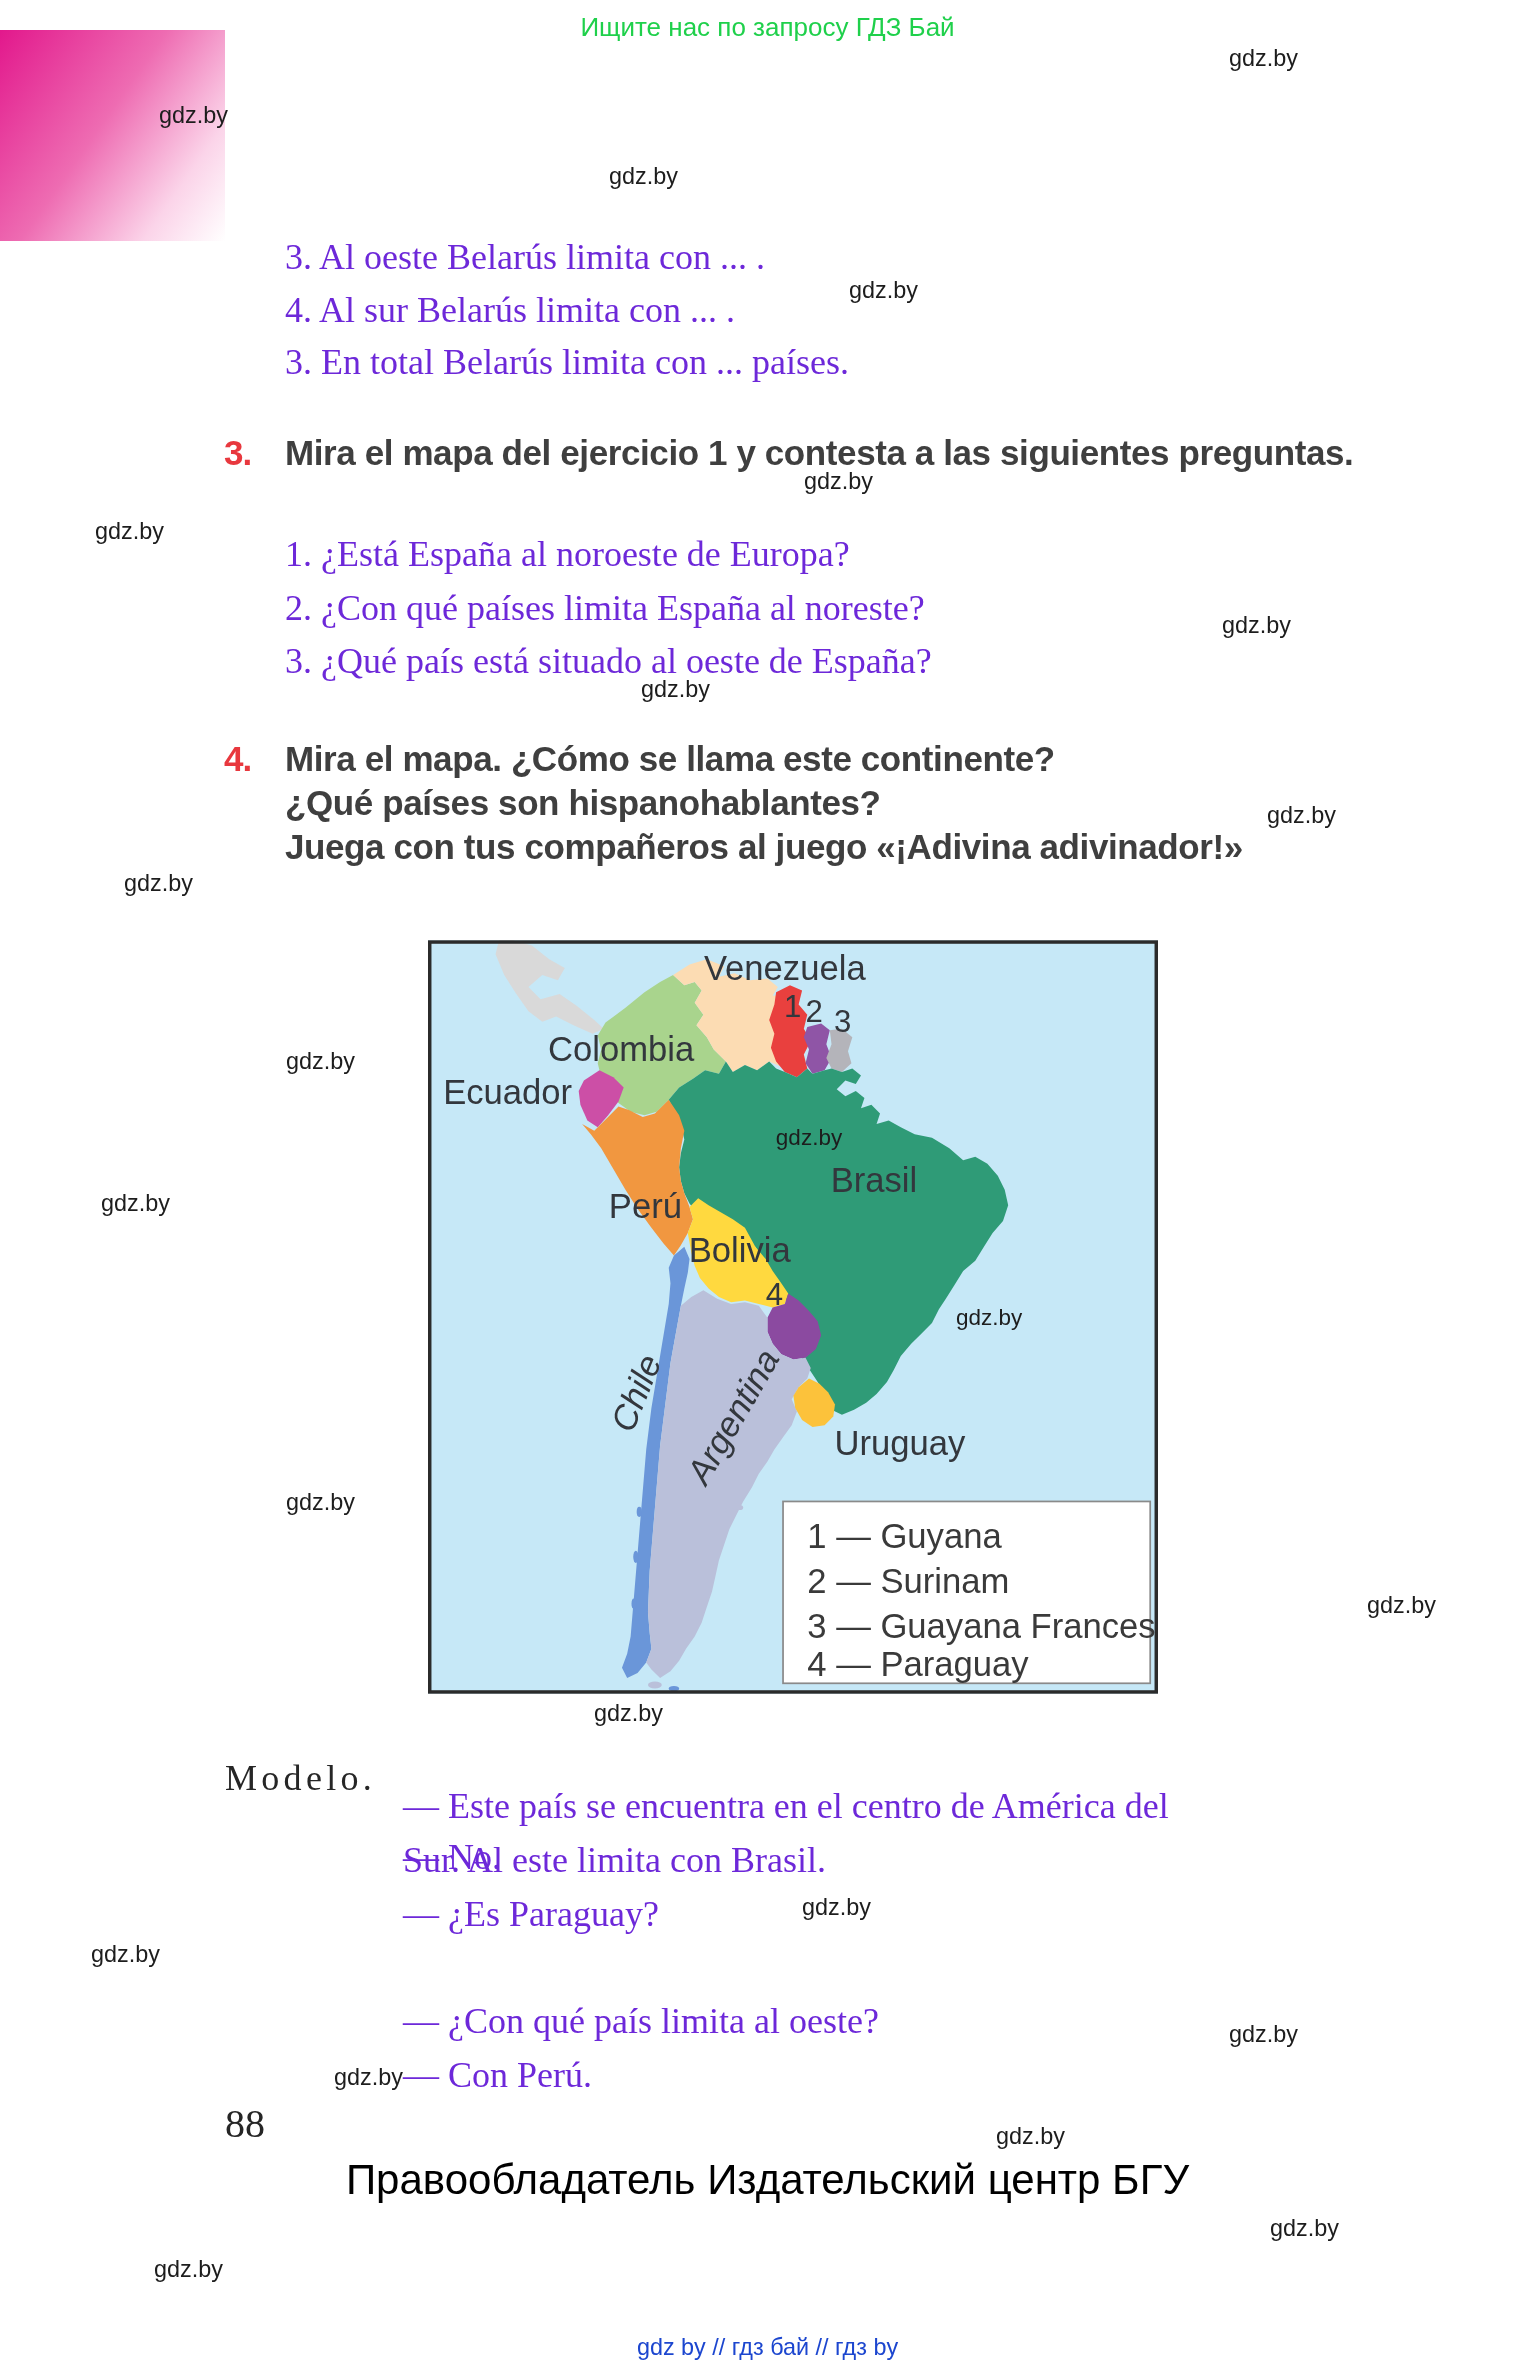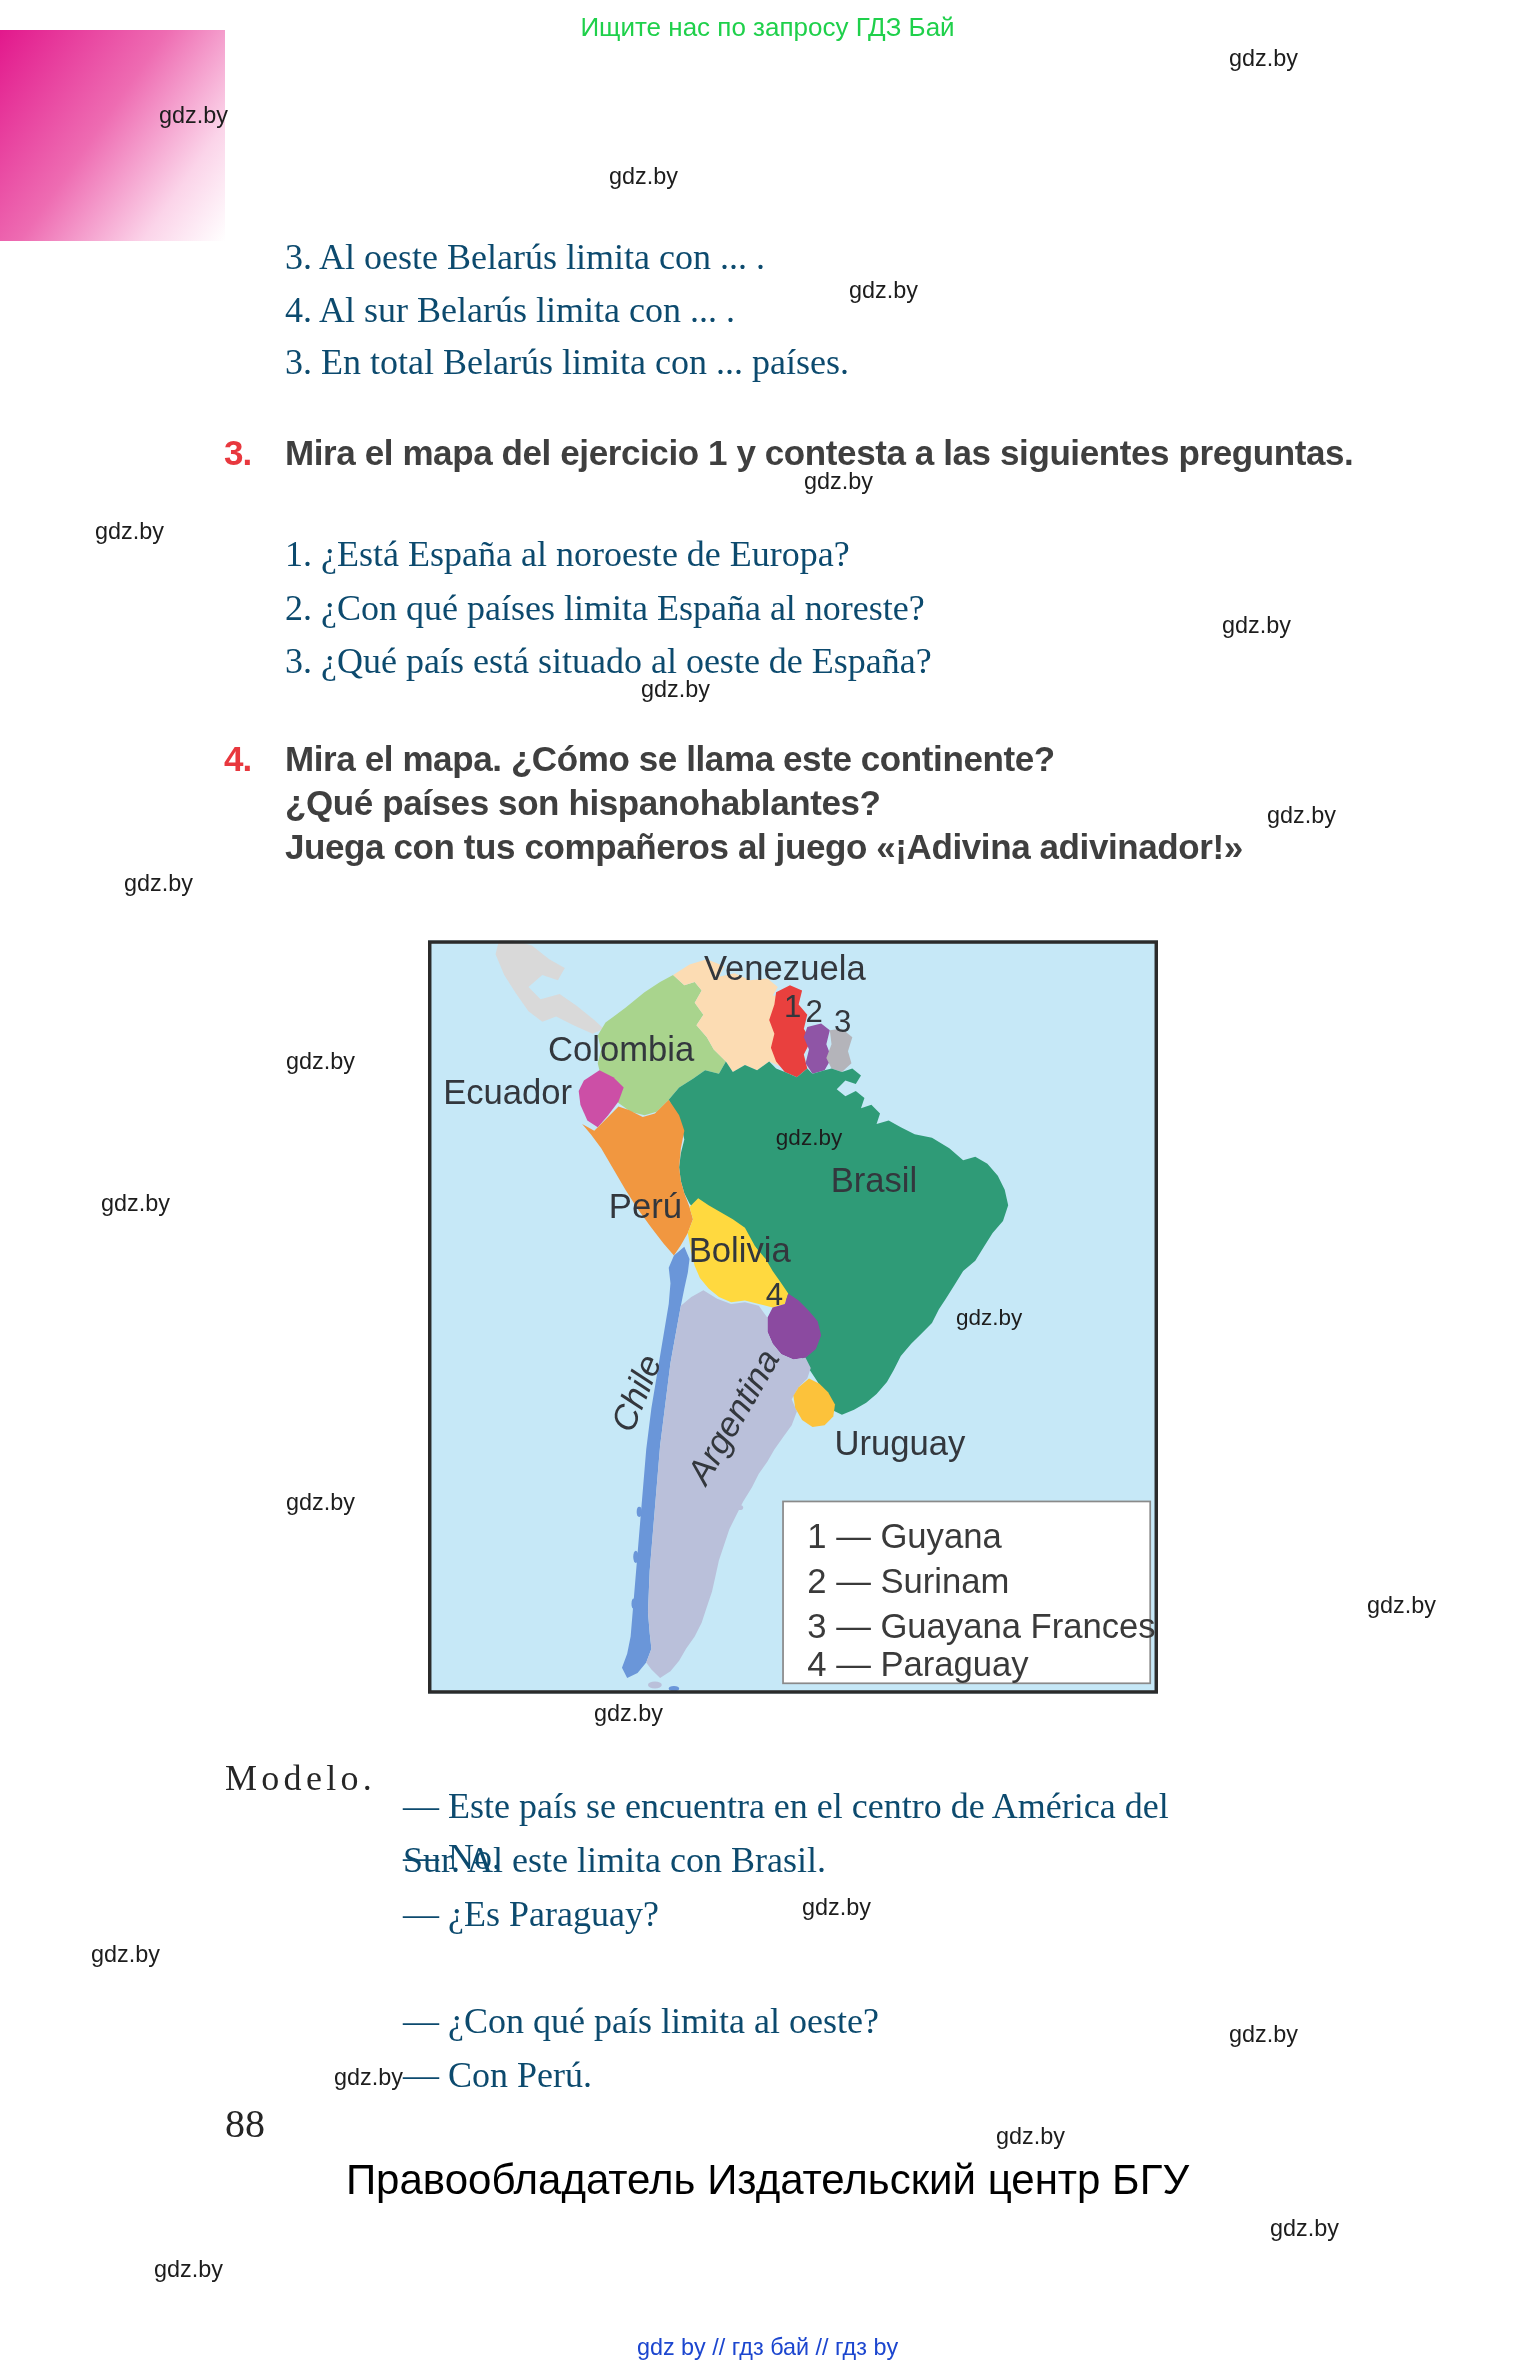--- a/index.html
+++ b/index.html
@@ -9,21 +9,21 @@
 
   .promo-header { top:12px; left:50%; transform:translateX(-50%);
     font-size:26px; color:#1fd04b; white-space:nowrap; }
 
   .pink-corner { left:0; top:29.5px; width:225px; height:211px;
     background:linear-gradient(125deg, #e2188c 0%, #ee6cb2 45%, #fbd4e9 78%, #ffffff 100%); }
 
   .wm { position:absolute; font-size:23.4px; color:#1d1d1d; white-space:nowrap; }
 
   .serif-line { position:absolute; font-family:"Liberation Serif", serif;
-    font-size:36px; color:#0c4a6e; white-space:nowrap; }
+    font-size:36px; color:#6d28d9; white-space:nowrap; }
 
   .ex-num { position:absolute; left:224px; font-size:35px; font-weight:bold;
     color:#e8383e; letter-spacing:-0.9px; }
   .ex-text { position:absolute; left:285px; font-size:35px; font-weight:bold;
     color:#3f3f3f; letter-spacing:-0.4px; white-space:nowrap; }
 
   .modelo-label { position:absolute; left:225px; font-family:"Liberation Serif", serif;
     font-size:36px; color:#262626; letter-spacing:4.3px; white-space:nowrap; }
   .dlg { left:403px;margin-top:28px; }
 

